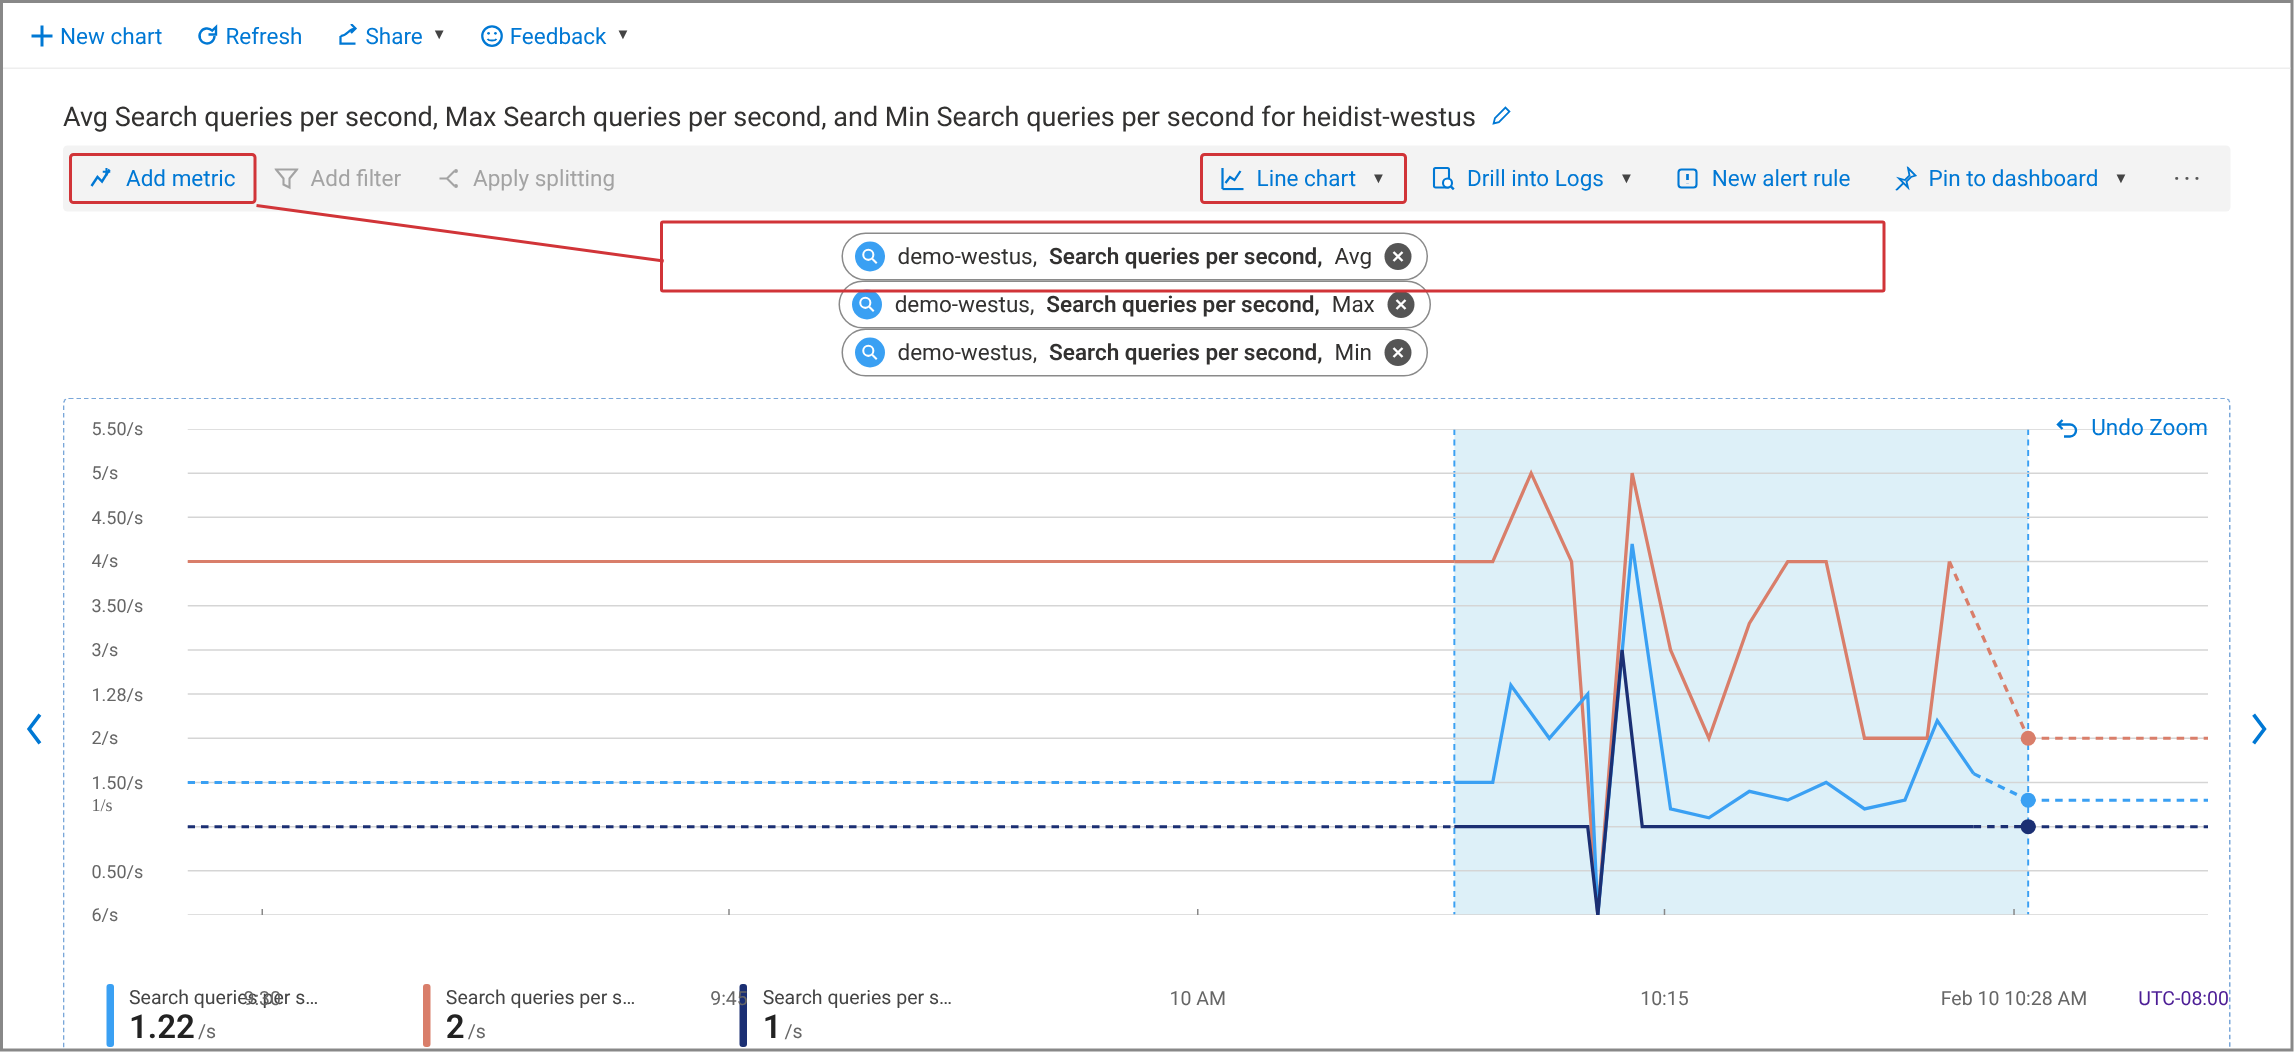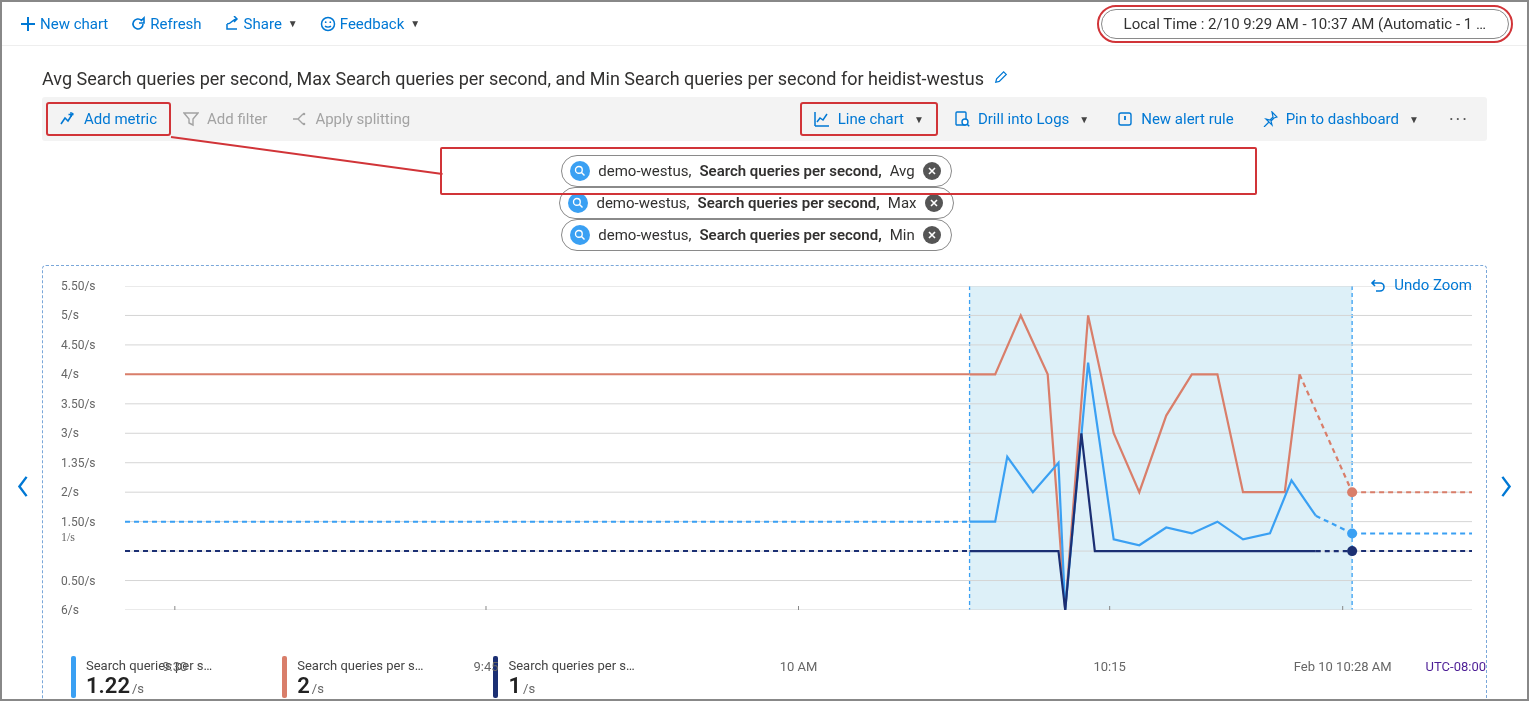--- a/index.html
+++ b/index.html
@@ -209,23 +209,20 @@
   </div>
   <div class="tool-btn">
     <svg class="icon" viewBox="0 0 16 16">
         <circle cx="8" cy="8" r="6.5" stroke="#0078d4" stroke-width="1.5" fill="none"></circle>
         <circle cx="5.7" cy="6.2" r="0.9" fill="#0078d4"></circle>
         <circle cx="10.3" cy="6.2" r="0.9" fill="#0078d4"></circle>
         <path d="M5 10c1 1.4 5 1.4 6 0" stroke="#0078d4" stroke-width="1.3" fill="none"></path>
       </svg>
     <span>Feedback</span>
     <span class="chev">▼</span>
-  </div>
-  <div class="time-pill">
-    <span>Local Time : 2/10 9:29 AM - 10:37 AM (Automatic - 1 …</span>
   </div>
 </div>
 
 <div class="chart-title">
   <span>Avg Search queries per second, Max Search queries per second, and Min Search queries per second for heidist-westus</span>
   <span class="pencil">
     <svg width="14" height="14" viewBox="0 0 16 16">
         <path d="M2 14l1-4 8-8 3 3-8 8-4 1z" stroke="#0078d4" stroke-width="1.4" fill="none"></path>
       </svg>
   </span>
@@ -401,21 +398,21 @@
           <polyline points="844.569,265.09090909090907 933.4709999999999,265.09090909090907 940.2059999999999,324 956.37,147.27272727272728 969.8399999999999,265.09090909090907 1190.748,265.09090909090907" fill="none" stroke="#1b2f73" stroke-width="2.2"></polyline>
           <polyline points="1190.748,265.09090909090907 1227.117,265.09090909090907" fill="none" stroke="#1b2f73" stroke-width="2.2" stroke-dasharray="5 4"></polyline>
           <circle cx="1227.117" cy="265.09090909090907" r="5" fill="#1b2f73"></circle>
         </svg>
     </div>
   <div class="ylabel" style="bottom: 36px;">6/s</div>
       <div class="ylabel" style="bottom: 65.4545px;">0.50/s</div>
       <div class="ylabel" style="bottom: 109px; font-family: Liberation Serif, serif;">1/s</div>
       <div class="ylabel" style="bottom: 124.364px;">1.50/s</div>
       <div class="ylabel" style="bottom: 153.818px;">2/s</div>
-      <div class="ylabel" style="bottom: 183.273px;">1.35/s</div>
+      <div class="ylabel" style="bottom: 183.273px;">1.28/s</div>
       <div class="ylabel" style="bottom: 212.727px;">3/s</div>
       <div class="ylabel" style="bottom: 242.182px;">3.50/s</div>
       <div class="ylabel" style="bottom: 271.636px;">4/s</div>
       <div class="ylabel" style="bottom: 301.091px;">4.50/s</div>
       <div class="ylabel" style="bottom: 330.545px;">5/s</div>
       <div class="ylabel" style="bottom: 360px;">5.50/s</div>
       <div class="xlabel" style="left: 131.839px;">9:30</div>
       <div class="xlabel" style="left: 442.996px;">9:45</div>
       <div class="xlabel" style="left: 755.5px; margin-top: 33px;">10 AM</div>
       <div class="xlabel" style="left: 1066.66px;">10:15</div>

